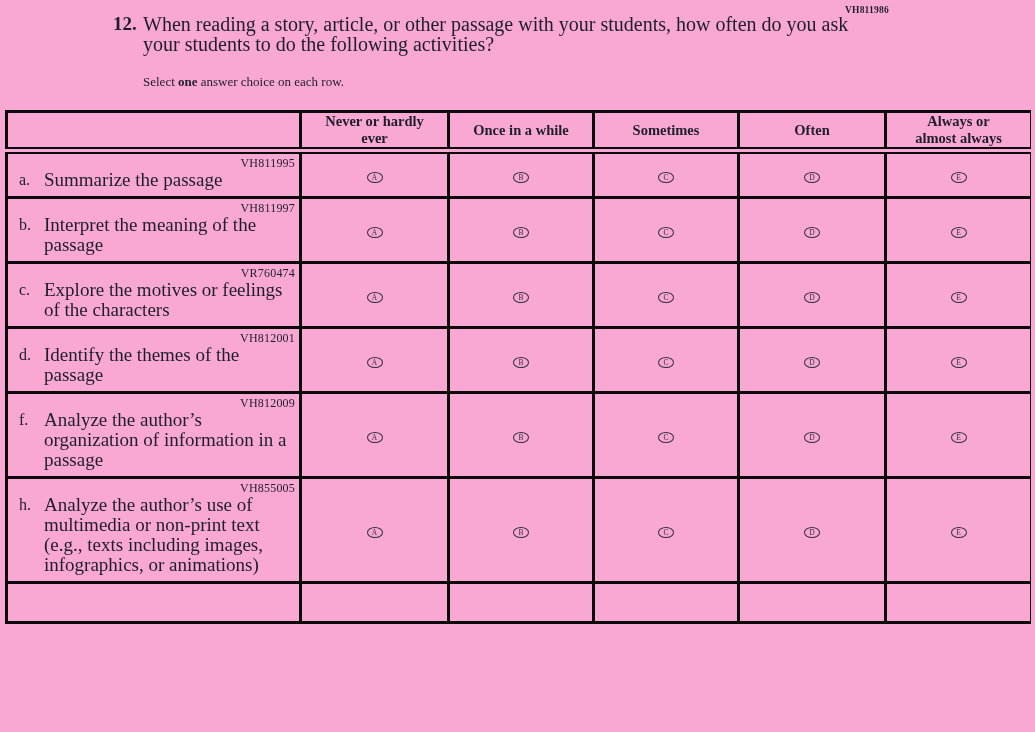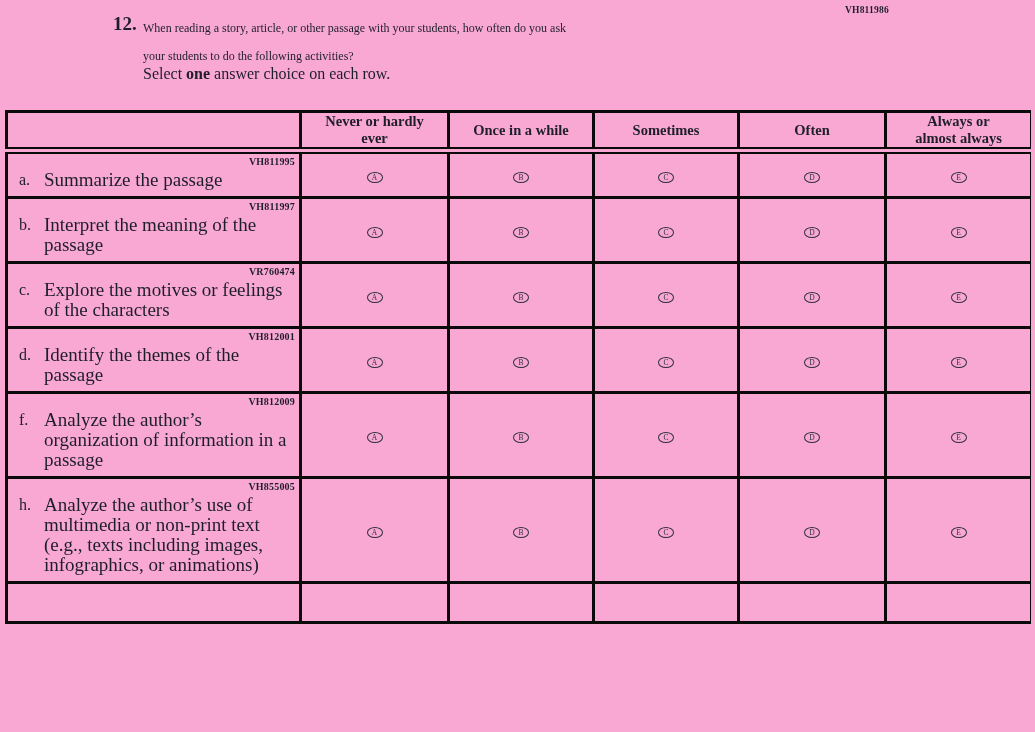--- a/index.html
+++ b/index.html
@@ -10,24 +10,24 @@
     color:#1e1e2a;
   }
   
   #form-code {
     position:absolute; top:5px; left:845px;
     font-size:9.5px; font-weight:600; letter-spacing:0.2px;
   }
   
   #question { position:absolute; top:14px; left:113px; display:flex; }
   #q-number { font-weight:bold; font-size:19px; width:30px; line-height:20px; }
-  #q-text   { font-size:12px; line-height:28px; white-space:pre-line; width:720px; }
+  #q-text   { font-size:20px; line-height:20px; white-space:pre-line; width:720px; }
   #instruction {
-    position:absolute; top:64px; left:143px;
-    font-size:16px; line-height:20px;
+    position:absolute; top:72px; left:143px;
+    font-size:13px; line-height:20px;
   }
   #instruction b { font-weight:bold; }
   
   #table-wrap {
     position:absolute; left:5px; top:110px; width:1026px; height:568px;
     overflow:hidden;
   }
   table#survey {
     border-collapse:collapse; table-layout:fixed; width:1025px;
     border:3px solid #0a0a0a;
@@ -37,21 +37,21 @@
   }
   #survey thead th {
     border-bottom:7px double #0a0a0a;
     font-size:14.5px; font-weight:bold; text-align:center;
     line-height:17px; white-space:pre-line; vertical-align:middle;
     color:#1e1e2a;
   }
   td.label-cell { position:relative; vertical-align:bottom; }
   .row-code {
     position:absolute; top:2px; right:4px;
-    font-size:10px; font-weight:700; letter-spacing:0.2px;
+    font-size:12px; font-weight:400; letter-spacing:0.2px;
   }
   .row-label {
     display:flex; align-items:flex-start;
     padding:16px 6px 6px 11px;
   }
   .itm-letter { width:25px; flex:0 0 25px; font-size:16px; line-height:20px; }
   .itm-text   { font-size:19px; line-height:20px; white-space:pre-line; }
   td.opt-cell { text-align:center; vertical-align:middle; }
   .oval {
     display:inline-flex; align-items:center; justify-content:center;

